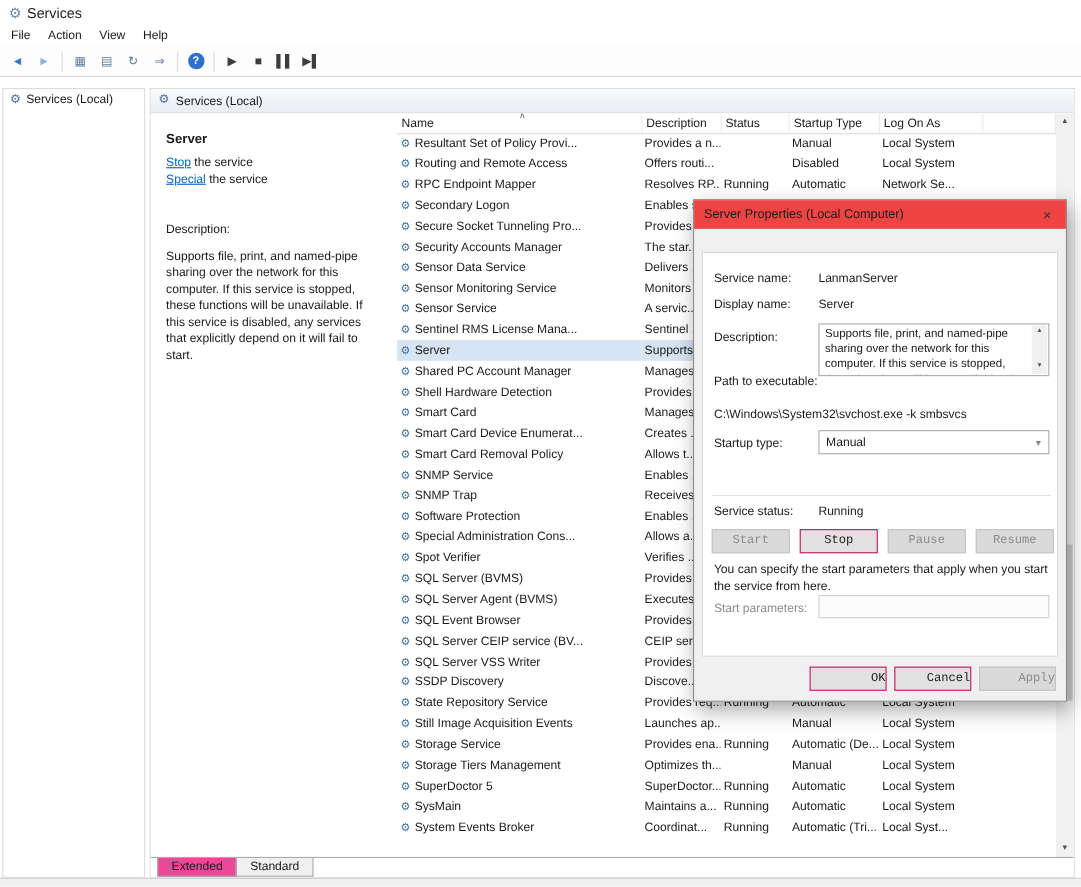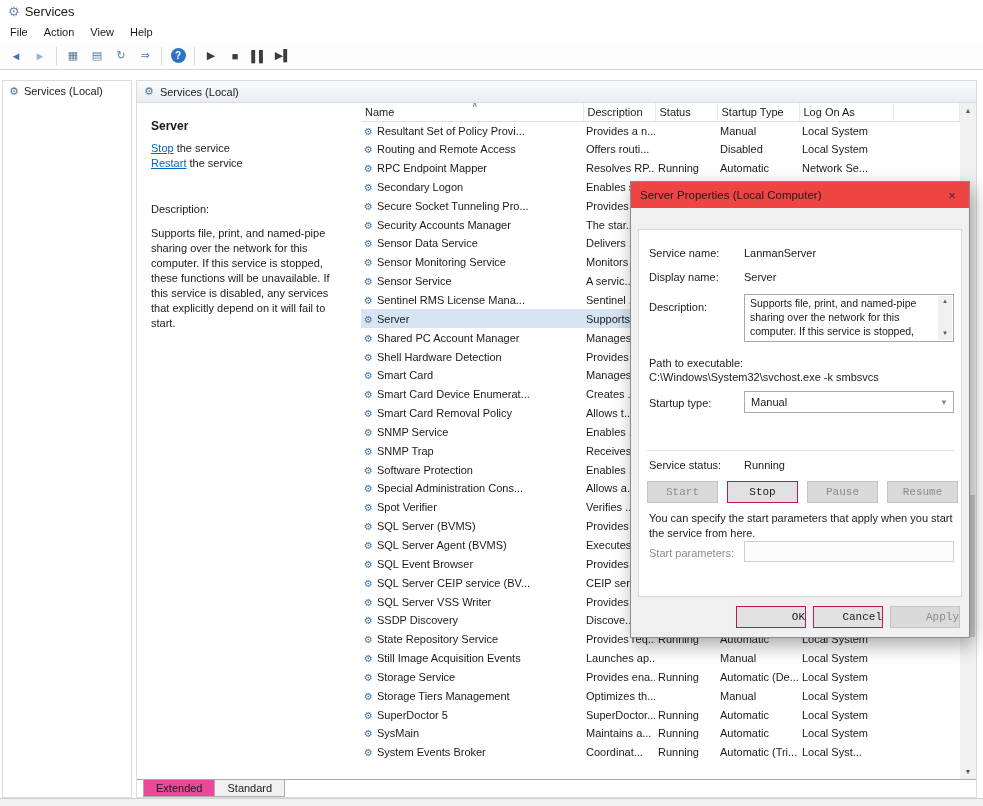--- a/index.html
+++ b/index.html
@@ -140,21 +140,21 @@
         <span class="gear small">⚙</span>
         <span>Services (Local)</span>
       </div>
 
       <div class="main-body">
 
         <div class="desc-pane">
           <div class="svc-title">Server</div>
           <div id="svc-links">
               <div class="svc-link-line"><a class="svc-link">Stop</a><span> the service</span></div>
-              <div class="svc-link-line"><a class="svc-link">Restart</a><span> the service</span></div>
+              <div class="svc-link-line"><a class="svc-link">Special</a><span> the service</span></div>
             </div>
           <div class="desc-label">Description:</div>
           <div class="desc-text">Supports file, print, and named-pipe sharing over the network for this computer. If this service is stopped, these functions will be unavailable. If this service is disabled, any services that explicitly depend on it will fail to start.</div>
         </div>
 
         <div class="table-pane">
           <table class="svc">
             <colgroup>
               <col style="width:222px">
                 <col style="width:72px">
@@ -482,21 +482,21 @@
 
       <span class="plabel" style="top:71px">Description:</span>
       <div class="desc-box">
         <div>Supports file, print, and named-pipe sharing over the network for this computer. If this service is stopped, these functions will be unavailable. If this service is</div>
         <div class="mini-scroll">
           <span class="ma">▲</span>
           <span class="ma">▼</span>
         </div>
       </div>
 
-      <span class="plabel" style="top:127px">Path to executable:</span>
+      <span class="plabel" style="top:111px">Path to executable:</span>
       <span class="plabel" style="top:141px">C:\Windows\System32\svchost.exe -k smbsvcs</span>
 
       <span class="plabel" style="top:167px">Startup type:</span>
       <div class="combo">
         <span>Manual</span>
         <span class="combo-arrow">▼</span>
       </div>
 
       <div class="psep"></div>
 

